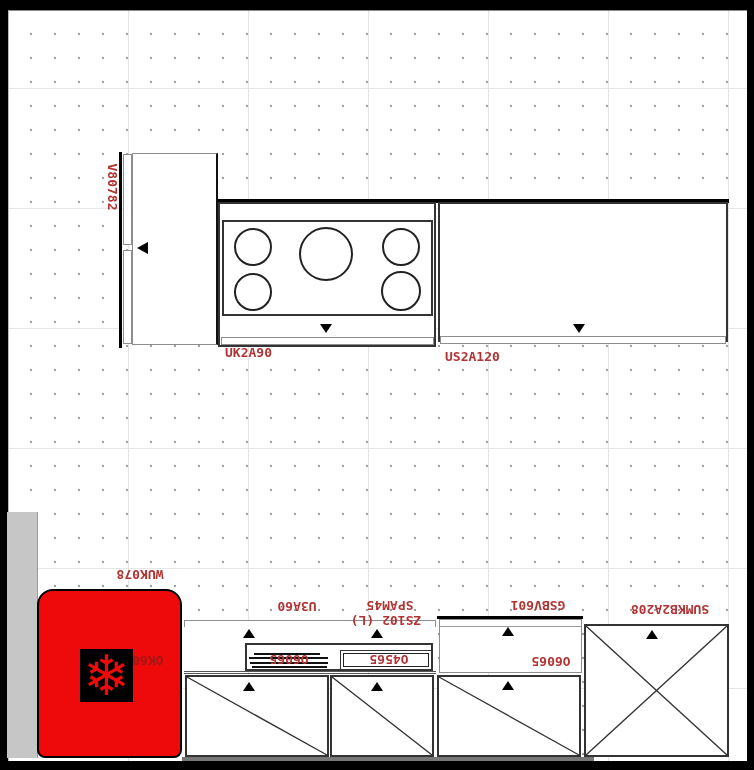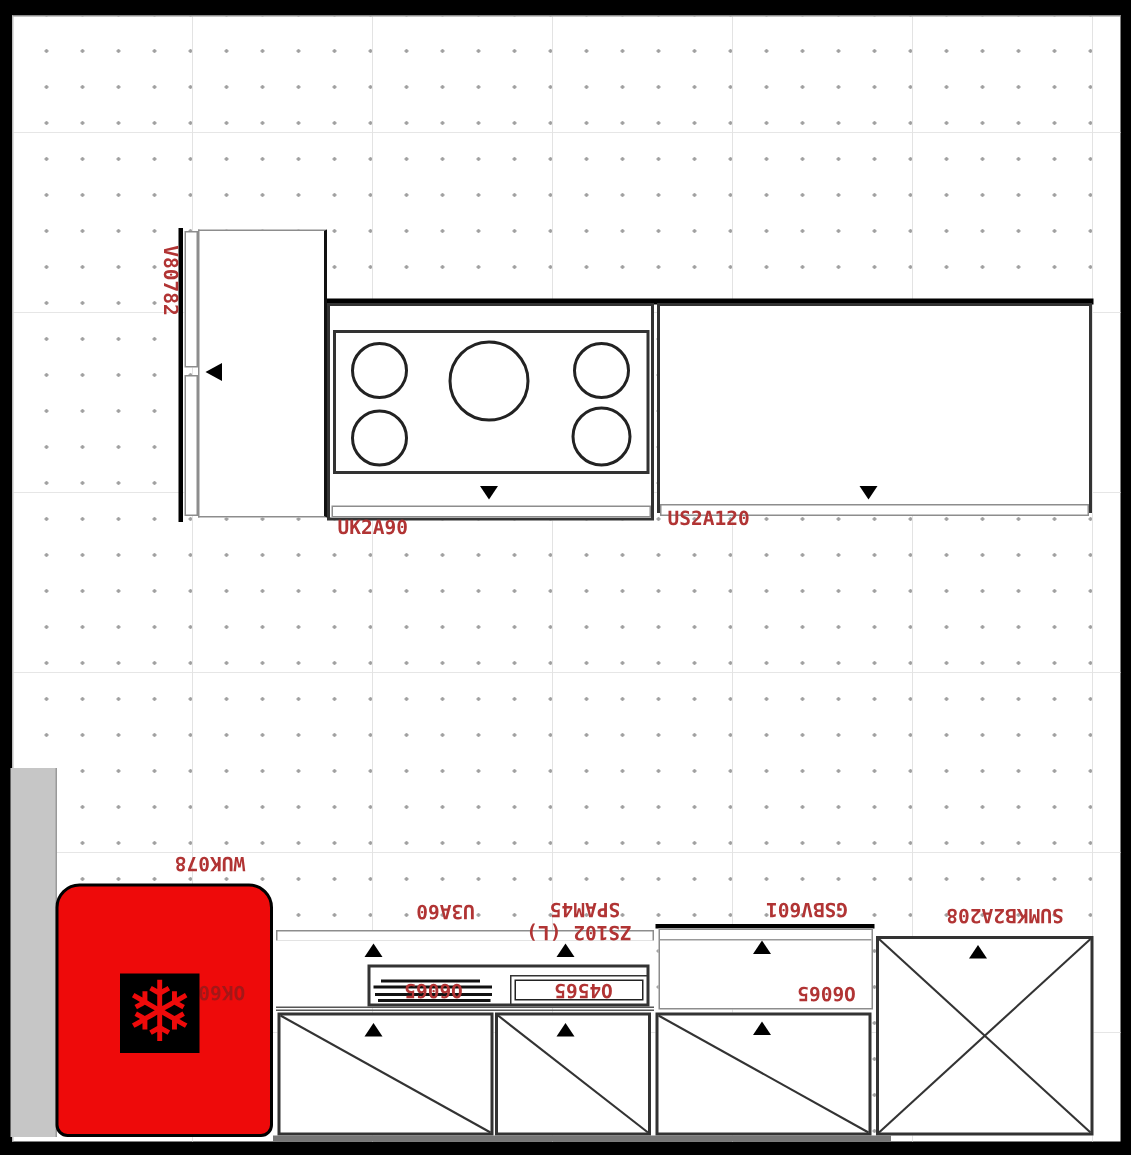--- a/index.html
+++ b/index.html
@@ -64,21 +64,21 @@
   <div class="circle" style="left:299px;top:227px;width:54px;height:54px;"></div>
   <div class="circle" style="left:382px;top:228px;width:38px;height:38px;"></div>
   <div class="circle" style="left:381px;top:271px;width:40px;height:40px;"></div>
   <div class="tri-down" style="left:320px;top:324px;"></div>
   <div class="thinbox" style="left:221px;top:337px;width:213px;height:8px;"></div>
   <div class="lbl" style="left:225px;top:346px;">UK2A90</div>
 
   <div class="box" style="left:438px;top:202px;width:290px;height:140px;"></div>
   <div class="tri-down" style="left:573px;top:324px;"></div>
   <div class="thinbox" style="left:440px;top:336px;width:286px;height:8px;"></div>
-  <div class="lbl" style="left:445px;top:340px;">US2A120</div>
+  <div class="lbl" style="left:445px;top:350px;">US2A120</div>
 
   <div class="abs" style="left:7px;top:512px;width:30px;height:246px;background:#c6c6c6;border-right:1px solid #9a9a9a;"></div>
 
   <div id="fridge"></div>
   <div id="fridge-model" class="lbl flip">OK6028</div>
   <div id="freezer-sq">
     <span id="snowflake">❄</span>
   </div>
   <div class="lbl flip" style="left:100px;top:567px;width:80px;">WUK078</div>
 

